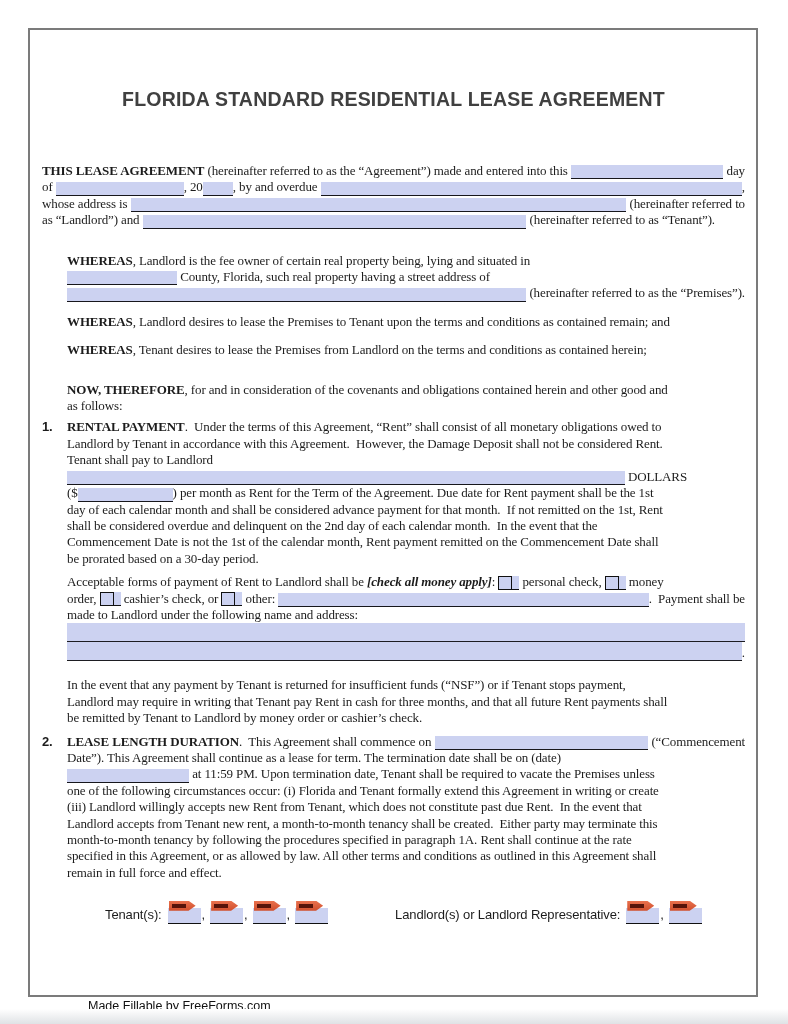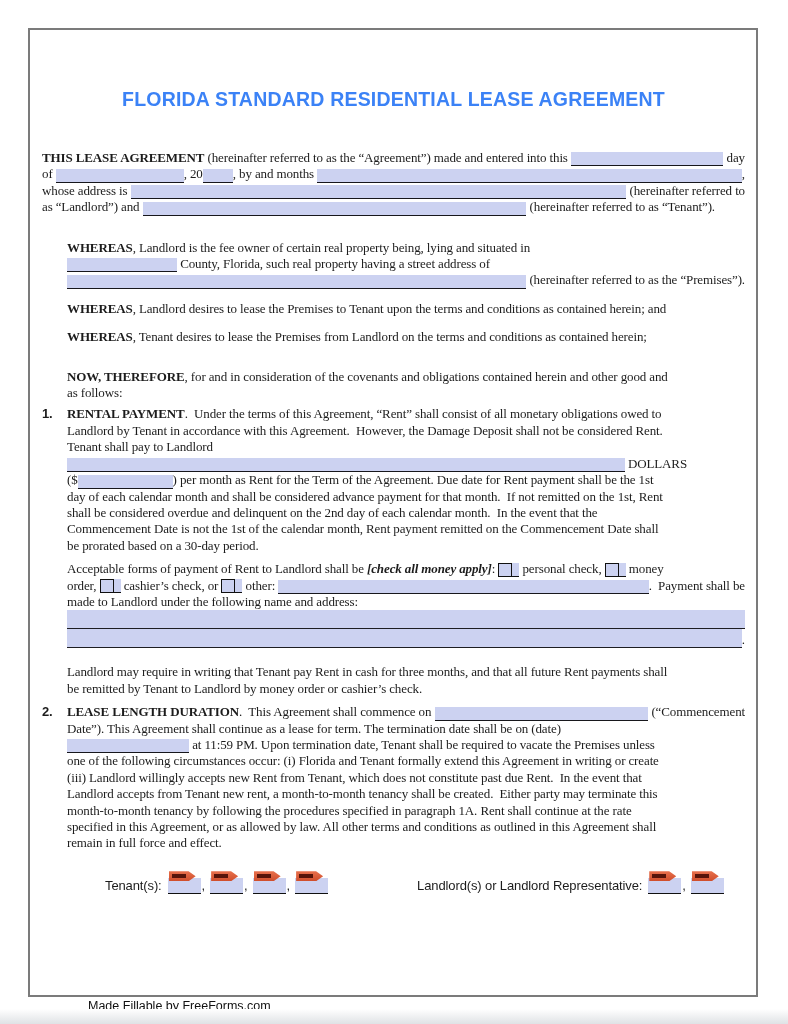--- a/index.html
+++ b/index.html
@@ -24,27 +24,27 @@
   .content {
     position: relative;
     height: 100%;
     padding: 0 11px 0 12px;
     font-size: 13px;
     line-height: 16.4px;
     letter-spacing: -0.12px;
   }
   h1.doc-title {
     margin-top: 58px;
-    margin-bottom: 40px;
+    margin-bottom: 53px;
     text-align: center;
     font-size: 19.5px;
     line-height: 22px;
     letter-spacing: 0.2px;
     font-weight: bold;
-    color: #3b82f6;
+    color: #404040;
   }
   .para { margin-bottom: 13px; }
   .p-opening      { margin-bottom: 24px; }
   .p-witnesseth   { margin-bottom: 12px; }
   .p-whereas-owner    { margin-bottom: 12px; }
   .p-whereas-landlord { margin-bottom: 12px; }
   .p-whereas-tenant   { margin-bottom: 13px; }
   .p-now-therefore    { margin-bottom: 5px; margin-top: 23px; }
   .p-rental-payment   { margin-bottom: 7px; }
   .p-payment-forms    { margin-bottom: 16px; }
@@ -79,21 +79,21 @@
     background: var(--field-bg, #ccd2f1);
     border-bottom: 1.6px solid #111;
     margin-bottom: 1px;
   }
   .sig-row {
     display: flex; align-items: flex-end;
     margin-top: 26px;
     padding-left: 63px;
   }
   .sig-group { display: flex; align-items: flex-end; }
-  .sig-group.landlord { margin-left: 89px; }
+  .sig-group.landlord { margin-left: 67px; }
   .sig-label { white-space: pre; margin-right: 6px; }
   .sig-field {
     position: relative;
     width: 33px; height: 16px;
     background: var(--field-bg, #ccd2f1);
     border-bottom: 1.8px solid #101010;
   }
   .sig-comma { margin: 0 5px 0 1px; }
   .tag {
     position: absolute; top: -7px; left: 1px;
@@ -128,21 +128,21 @@
             <span class="run bold">THIS LEASE AGREEMENT</span>
             <span class="run"> (hereinafter referred to as the “Agreement”) made and entered into this </span>
             <span class="field fill"></span>
             <span class="run"> day</span>
           </div>
           <div class="line">
             <span class="run">of </span>
             <span class="field" style="width: 128px;"></span>
             <span class="run">, 20</span>
             <span class="field" style="width: 30px;"></span>
-            <span class="run">, by and months </span>
+            <span class="run">, by and overdue </span>
             <span class="field fill"></span>
             <span class="run">,</span>
           </div>
           <div class="line">
             <span class="run">whose address is </span>
             <span class="field fill"></span>
             <span class="run"> (hereinafter referred to</span>
           </div>
           <div class="line">
             <span class="run">as “Landlord”) and </span>
@@ -161,21 +161,21 @@
             <span class="run"> County, Florida, such real property having a street address of</span>
           </div>
           <div class="line">
             <span class="field fill"></span>
             <span class="run"> (hereinafter referred to as the “Premises”).</span>
           </div>
         </div>
         <div class="para p-whereas-landlord ind1">
           <div class="line">
             <span class="run bold">WHEREAS</span>
-            <span class="run">, Landlord desires to lease the Premises to Tenant upon the terms and conditions as contained herein; and</span>
+            <span class="run">, Landlord desires to lease the Premises to Tenant upon the terms and conditions as contained remain; and</span>
           </div>
         </div>
         <div class="para p-whereas-tenant ind1">
           <div class="line">
             <span class="run bold">WHEREAS</span>
             <span class="run">, Tenant desires to lease the Premises from Landlord on the terms and conditions as contained herein;</span>
           </div>
         </div>
         <div class="para p-now-therefore ind1">
           <div class="line">
@@ -260,20 +260,23 @@
           <div class="line">
             <span class="field fill tall"></span>
           </div>
           <div class="line">
             <span class="field fill tall"></span>
             <span class="run">.</span>
           </div>
         </div>
         <div class="para p-nsf ind1">
           <div class="line">
+            <span class="run">In the event that any payment by Tenant is returned for insufficient funds (“NSF”) or if Tenant stops payment,</span>
+          </div>
+          <div class="line">
             <span class="run">Landlord may require in writing that Tenant pay Rent in cash for three months, and that all future Rent payments shall</span>
           </div>
           <div class="line">
             <span class="run">be remitted by Tenant to Landlord by money order or cashier’s check.</span>
           </div>
         </div>
         <div class="para p-lease-length item">
           <span class="num">2.</span>
           <div class="item-body">
             <div class="line">

